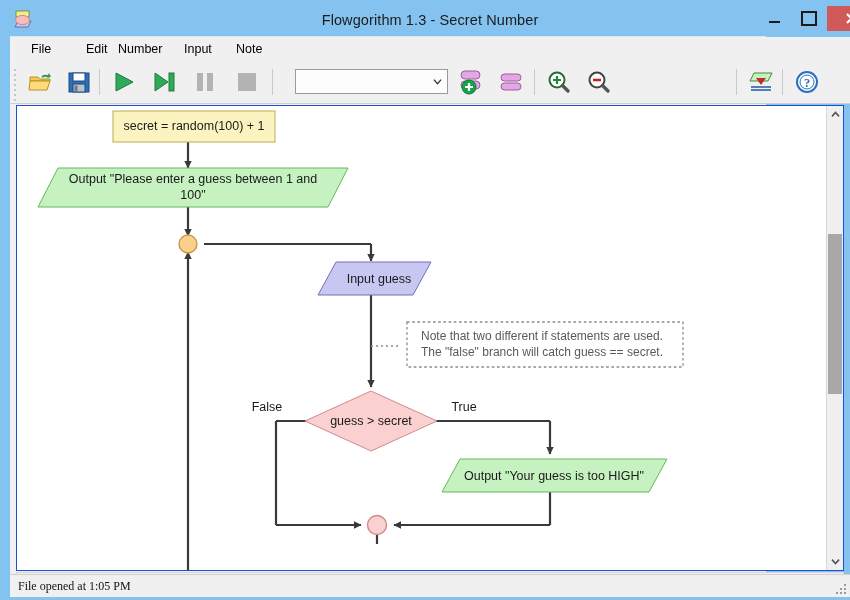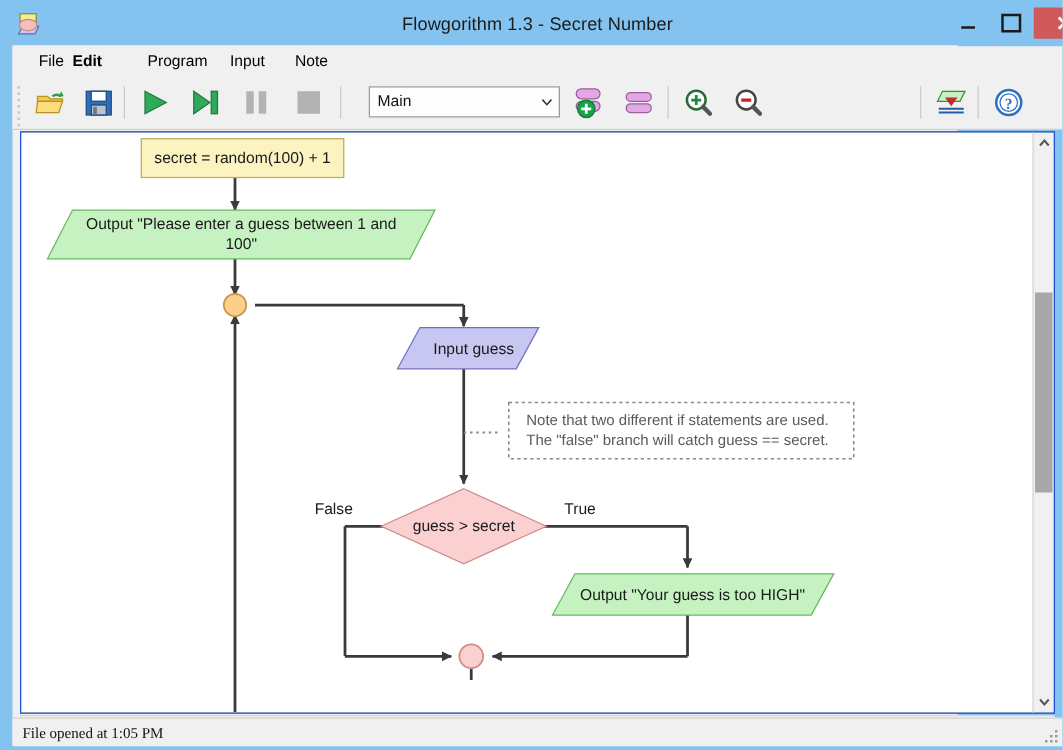--- a/index.html
+++ b/index.html
@@ -155,22 +155,22 @@
       <svg width="13" height="13" viewBox="0 0 13 13">
         <path d="M2 2 L11 11 M11 2 L2 11" stroke="#ffffff" stroke-width="2.2" fill="none"></path>
       </svg>
     </div>
   </div>
 
   <div id="client">
 
     <div id="menubar">
       <div class="menu-item" style="left:12px;">File</div>
-      <div class="menu-item" style="left:39px;font-weight:bold;">Edit</div>
-      <div class="menu-item" style="left:99px;">Program</div>
+      <div class="menu-item" style="left:67px;">Edit</div>
+      <div class="menu-item" style="left:99px;">Number</div>
       <div class="menu-item" style="left:165px;">Input</div>
       <div class="menu-item" style="left:217px;">Note</div>
     </div>
 
     <div id="toolbar">
       <div id="grip">
         <i></i>
           <i></i>
           <i></i>
           <i></i>
@@ -219,21 +219,20 @@
       </div>
 
       <div class="tbtn" style="left:220px;">
         <svg width="24" height="24" viewBox="0 0 24 24">
           <rect x="3" y="3" width="18" height="18" fill="#b3b3b3"></rect>
         </svg>
       </div>
       <div class="tsep" style="left:262px;"></div>
 
       <div class="combo" id="combo-main">
-        <div class="cval">Main</div>
         <svg class="carrow" viewBox="0 0 10 10">
           <path d="M1 3 L5 7.5 L9 3" stroke="#333" stroke-width="1.4" fill="none"></path>
         </svg>
       </div>
 
       <div class="tbtn" style="left:445px;">
         <svg width="28" height="26" viewBox="0 0 28 26">
           <rect x="3" y="2" width="19" height="8" rx="4" fill="#e5a6e5" stroke="#9a5f9a" stroke-width="1"></rect>
           <rect x="3" y="12" width="19" height="8" rx="4" fill="#e5a6e5" stroke="#9a5f9a" stroke-width="1"></rect>
           <circle cx="11" cy="18" r="7" fill="#17a34a" stroke="#0e7a36" stroke-width="1"></circle>

